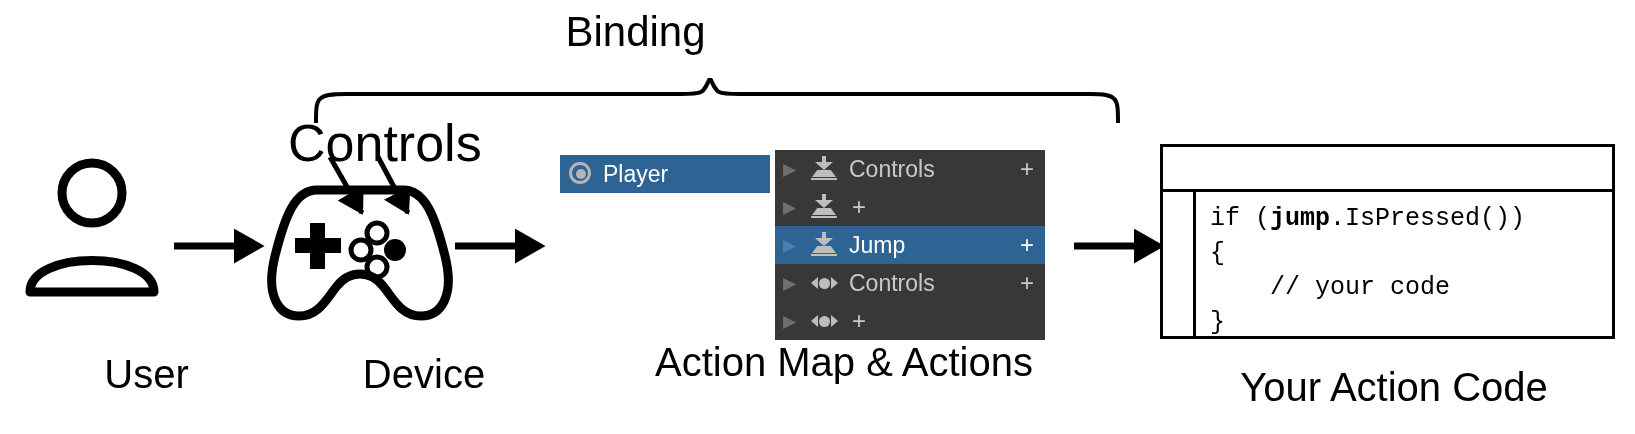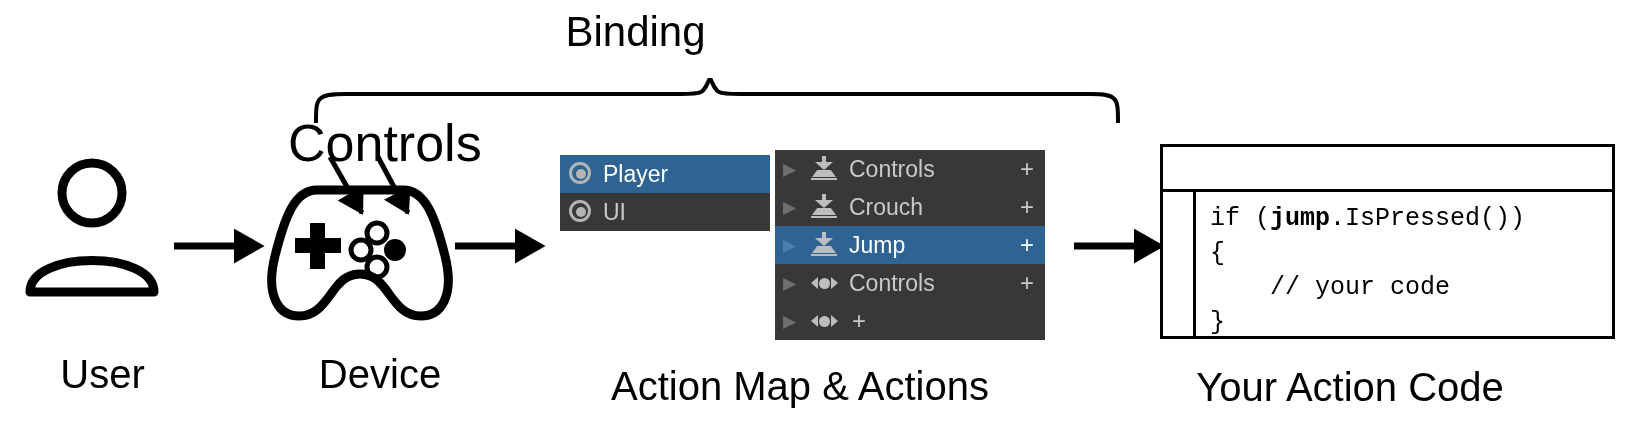--- a/index.html
+++ b/index.html
@@ -27,24 +27,25 @@
   .controls-label{
     left:288px;top:113px;
     font-size:52px;color:#000;
   }
   .controls-arrows{left:300px;top:155px;}
 
   
   .caption{
     font-size:40px;color:#000;text-align:center;
     white-space:nowrap;
+    padding-left:44px;
   }
   .cap-user{left:0px;top:352px;width:205px;}
   .cap-device{left:260px;top:352px;width:240px;}
-  .cap-map{left:540px;top:364px;width:520px;}
+  .cap-map{left:540px;top:340px;width:520px;}
   .cap-code{left:1120px;top:365px;width:460px;}
 
   
   .user-glyph{left:20px;top:155px;}
 
   
   .gamepad{left:255px;top:178px;}
 
   
   .arrow-1{left:172px;top:228px;}
@@ -215,45 +216,40 @@
       </marker>
     </defs>
     <line x1="0" y1="18" x2="78" y2="18" stroke="#000" stroke-width="7" marker-end="url(#ah2)"></line>
   </svg>
 
   <div class="abs panel actionmap-panel">
     <div class="row selected">
       <span class="scheme-ico"></span>
       <span class="lbl">Player</span>
     </div>
-    <div class="row">
-      <span class="scheme-ico"></span>
-      <span class="lbl">UI</span>
-    </div>
   </div>
 
   <div class="abs panel actions-panel">
 
     <div class="row">
       <span class="fold">▶</span>
       <span class="act-ico ico-button">
         <span class="plate"></span>
           <span class="base"></span>
       </span>
       <span class="lbl">Controls</span>
       <span class="plus">+</span>
     </div>
 
     <div class="row">
       <span class="fold">▶</span>
       <span class="act-ico ico-button">
         <span class="plate"></span>
           <span class="base"></span>
       </span>
-      <span class="lbl">Crouch</span>
       <span class="plus">+</span>
     </div>
 
     <div class="row selected">
       <span class="fold">▶</span>
       <span class="act-ico ico-button">
         <span class="plate"></span>
           <span class="base"></span>
       </span>
       <span class="lbl">Jump</span>

